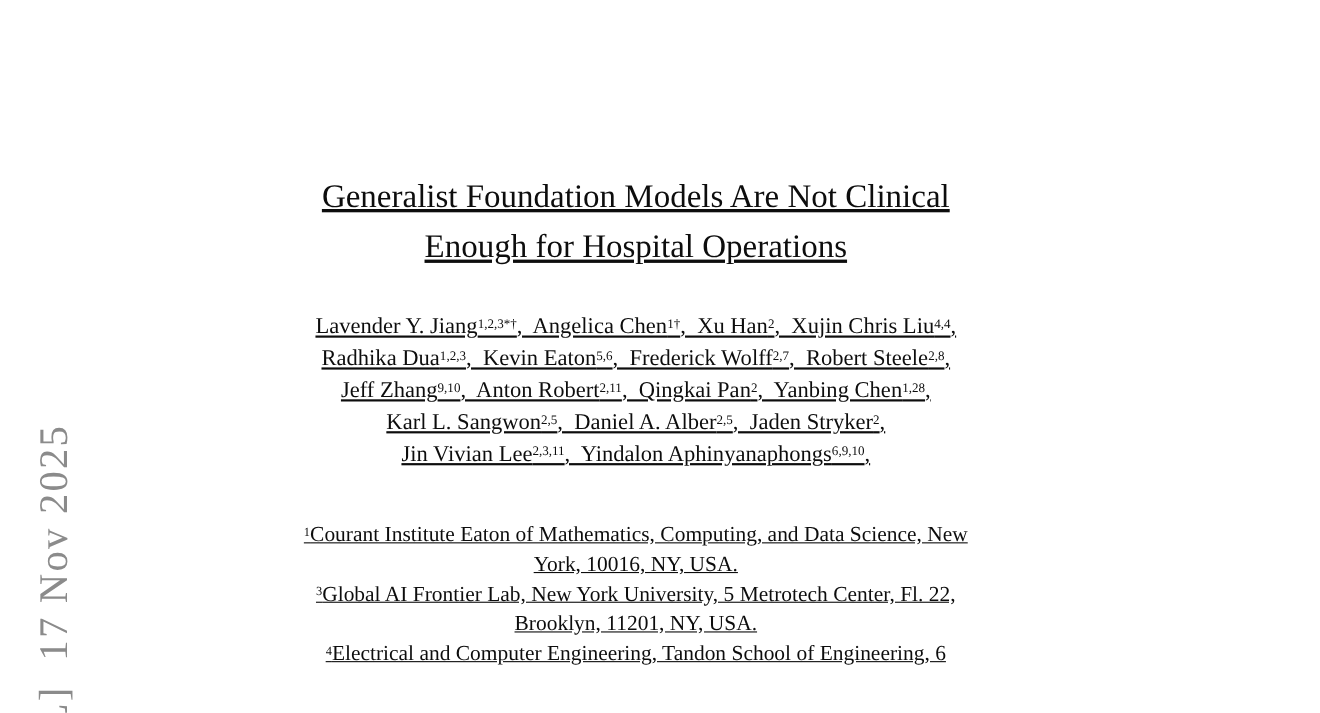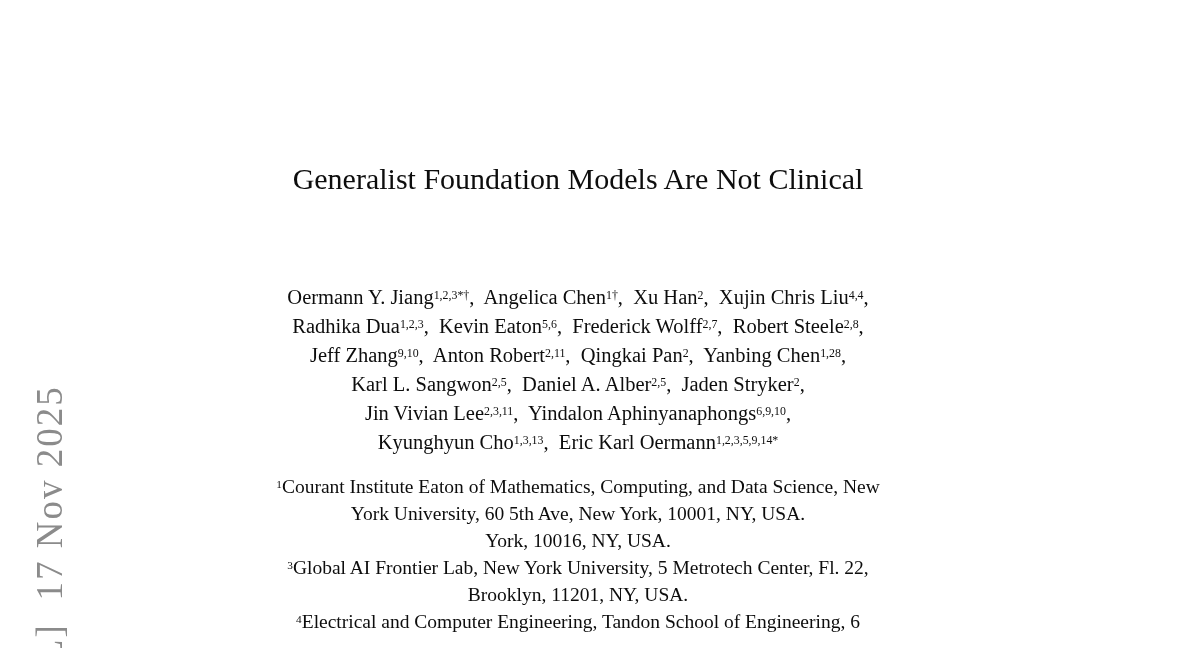--- a/index.html
+++ b/index.html
@@ -47,20 +47,21 @@
   .affil-block {
     position: absolute;
     top: 473px;
     width: 100%;
     text-align: center;
     font-size: 19.5px;
     line-height: 27px;
   }
   .rich-line, .title-line {
     white-space: pre;
+    text-decoration: underline;
   }
   .sup {
     position: relative;
     top: -0.45em;
     font-size: 58%;
     line-height: 0;
     letter-spacing: 0;
     text-align: center;
   }
   .watermark {
@@ -79,34 +80,33 @@
 <body style="color: rgb(13, 13, 13); background: rgb(255, 255, 255);">
 
 <div class="page">
 
   <div class="watermark" style="color: rgb(139, 139, 139);">L]  17 Nov 2025</div>
 
   <div class="content">
 
     <div class="title-block">
       <div class="title-line">Generalist Foundation Models Are Not Clinical</div>
+      <div class="title-line">Enough for Hospital Operations</div>
     </div>
 
     <div class="authors-block">
-        <div class="rich-line"><span>Oermann Y. Jiang</span><span class="sup">1,2,3*†</span><span>,  Angelica Chen</span><span class="sup">1†</span><span>,  Xu Han</span><span class="sup">2</span><span>,  Xujin Chris Liu</span><span class="sup">4,4</span><span>,</span></div>
+        <div class="rich-line"><span>Lavender Y. Jiang</span><span class="sup">1,2,3*†</span><span>,  Angelica Chen</span><span class="sup">1†</span><span>,  Xu Han</span><span class="sup">2</span><span>,  Xujin Chris Liu</span><span class="sup">4,4</span><span>,</span></div>
         <div class="rich-line"><span>Radhika Dua</span><span class="sup">1,2,3</span><span>,  Kevin Eaton</span><span class="sup">5,6</span><span>,  Frederick Wolff</span><span class="sup">2,7</span><span>,  Robert Steele</span><span class="sup">2,8</span><span>,</span></div>
         <div class="rich-line"><span>Jeff Zhang</span><span class="sup">9,10</span><span>,  Anton Robert</span><span class="sup">2,11</span><span>,  Qingkai Pan</span><span class="sup">2</span><span>,  Yanbing Chen</span><span class="sup">1,28</span><span>,</span></div>
         <div class="rich-line"><span>Karl L. Sangwon</span><span class="sup">2,5</span><span>,  Daniel A. Alber</span><span class="sup">2,5</span><span>,  Jaden Stryker</span><span class="sup">2</span><span>,</span></div>
         <div class="rich-line"><span>Jin Vivian Lee</span><span class="sup">2,3,11</span><span>,  Yindalon Aphinyanaphongs</span><span class="sup">6,9,10</span><span>,</span></div>
-        <div class="rich-line"><span>Kyunghyun Cho</span><span class="sup">1,3,13</span><span>,  Eric Karl Oermann</span><span class="sup">1,2,3,5,9,14*</span></div>
       </div>
 
     <div class="affil-block">
         <div class="rich-line"><span class="sup">1</span><span>Courant Institute Eaton of Mathematics, Computing, and Data Science, New</span></div>
-        <div class="rich-line"><span>York University, 60 5th Ave, New York, 10001, NY, USA.</span></div>
         <div class="rich-line"><span>York, 10016, NY, USA.</span></div>
         <div class="rich-line"><span class="sup">3</span><span>Global AI Frontier Lab, New York University, 5 Metrotech Center, Fl. 22,</span></div>
         <div class="rich-line"><span>Brooklyn, 11201, NY, USA.</span></div>
         <div class="rich-line"><span class="sup">4</span><span>Electrical and Computer Engineering, Tandon School of Engineering, 6</span></div>
       </div>
 
   </div>
 </div>
 
 </body></html>

